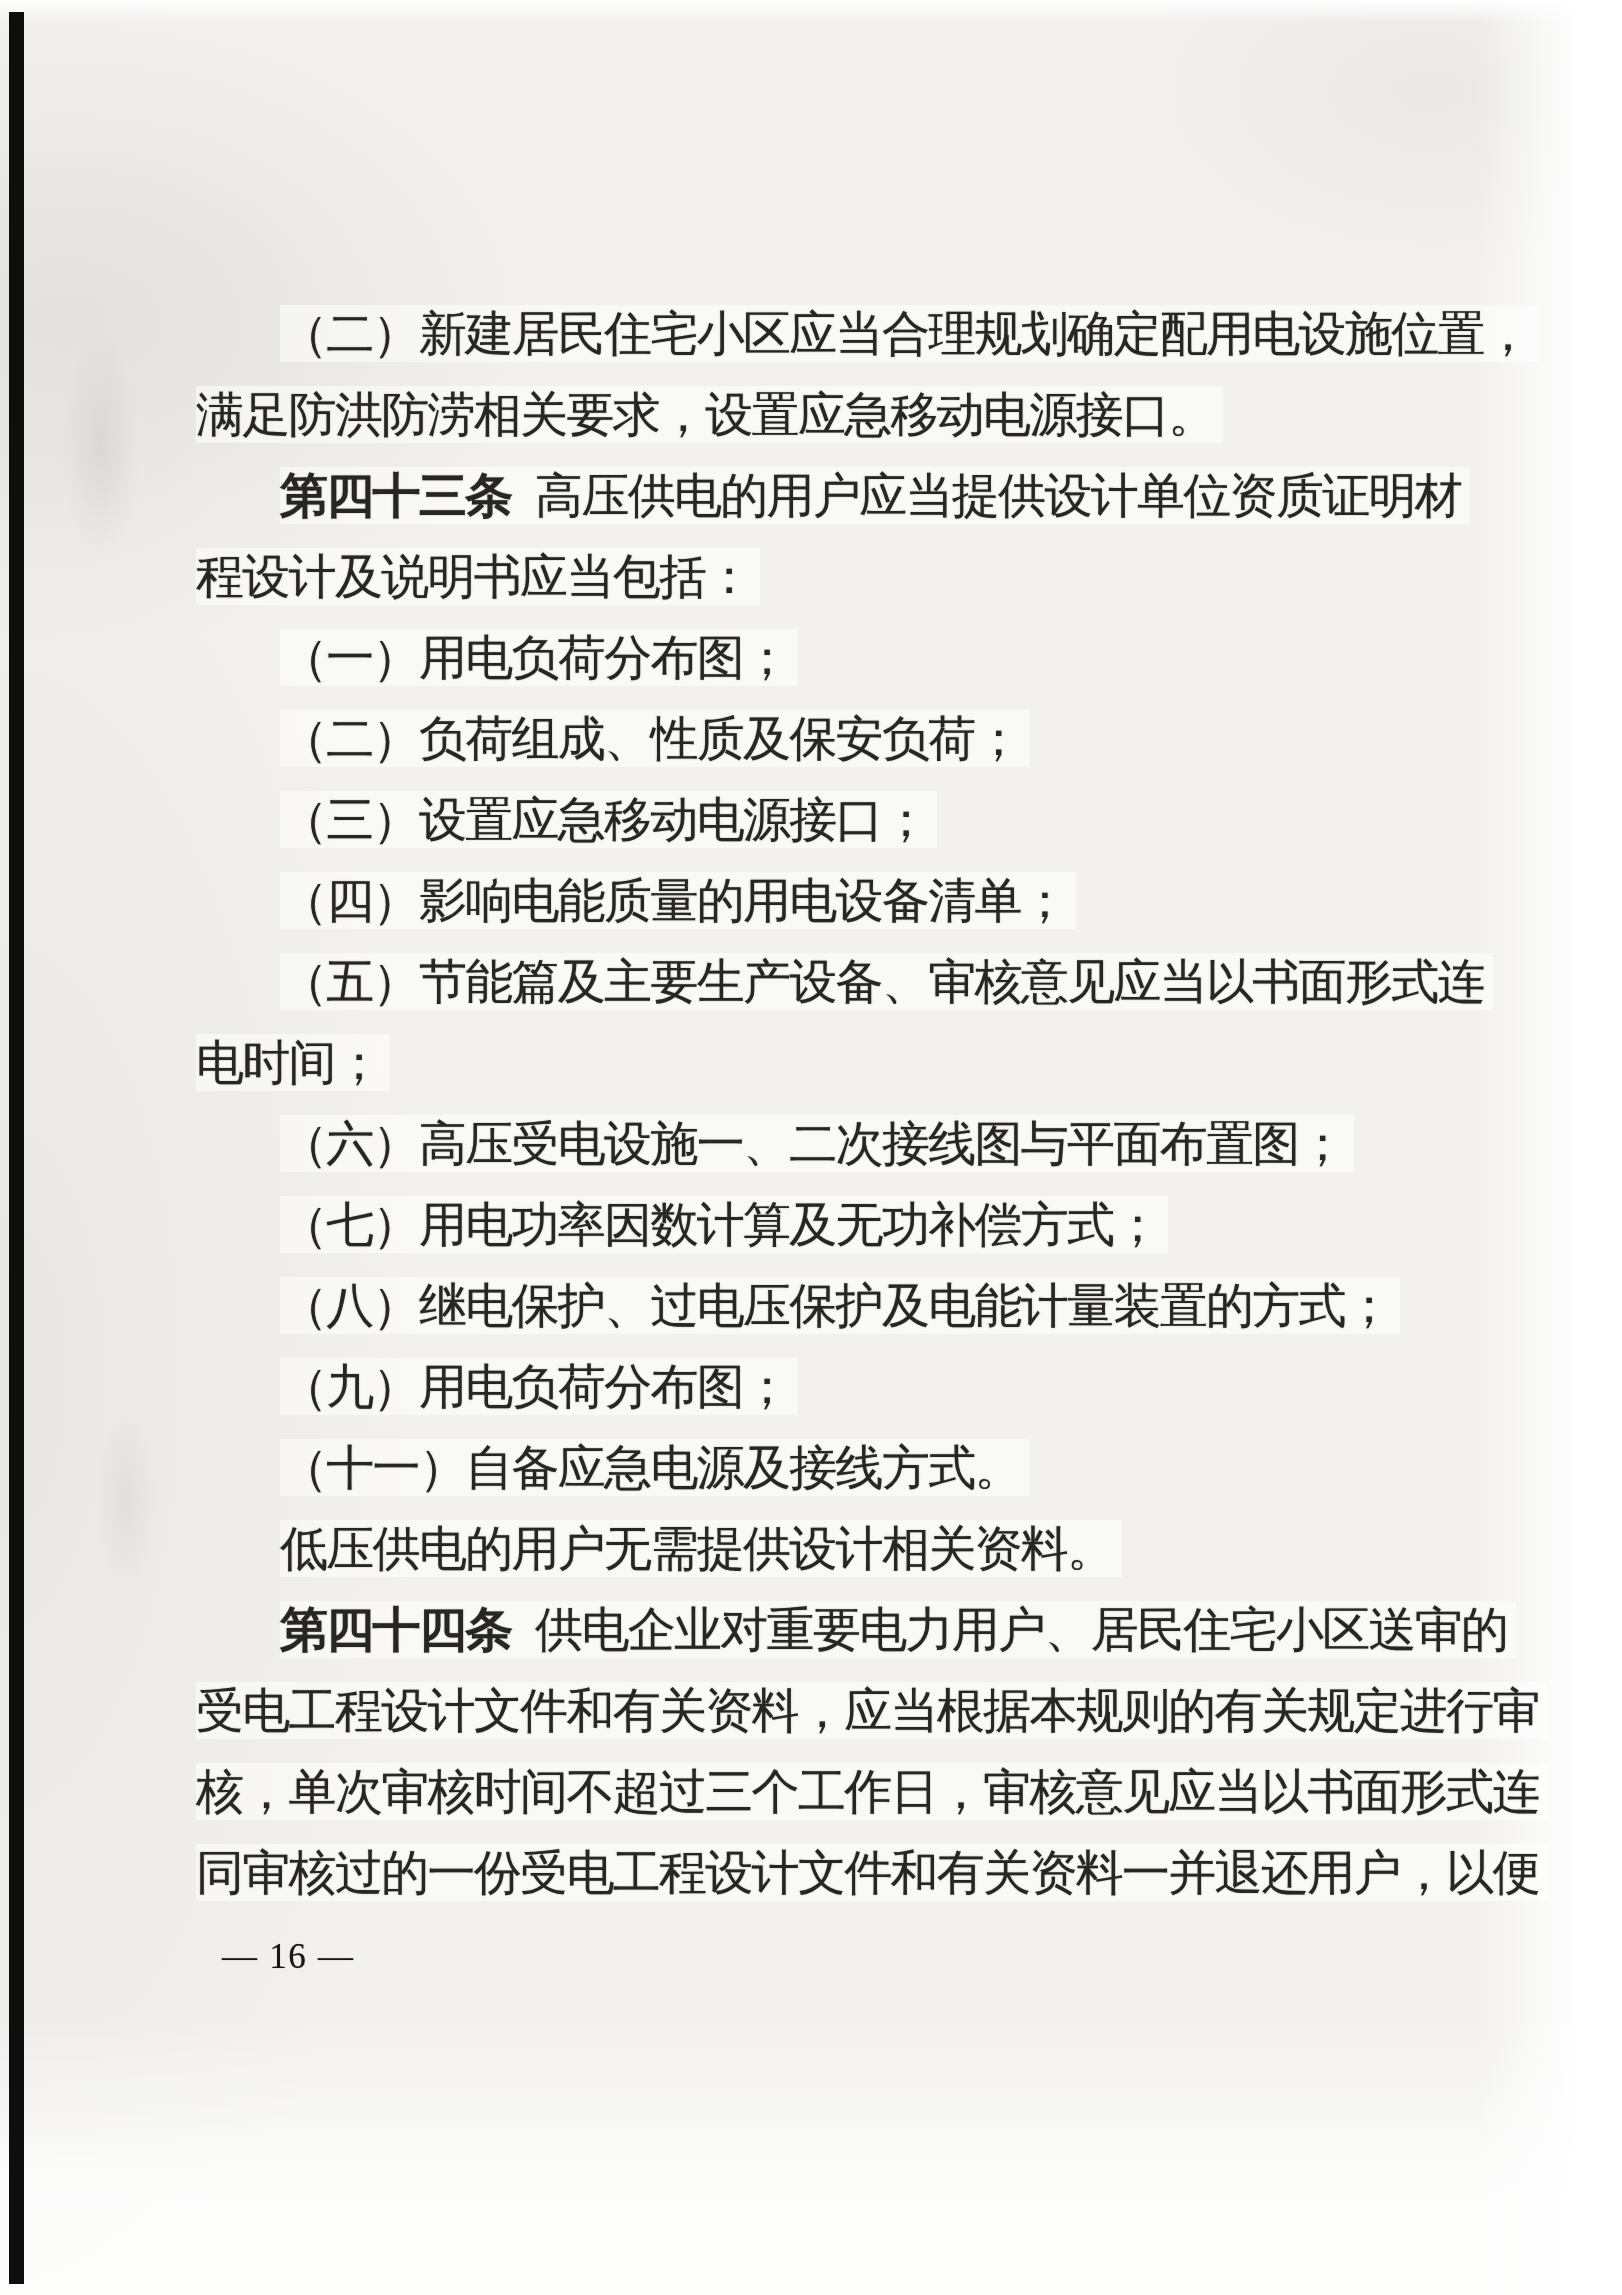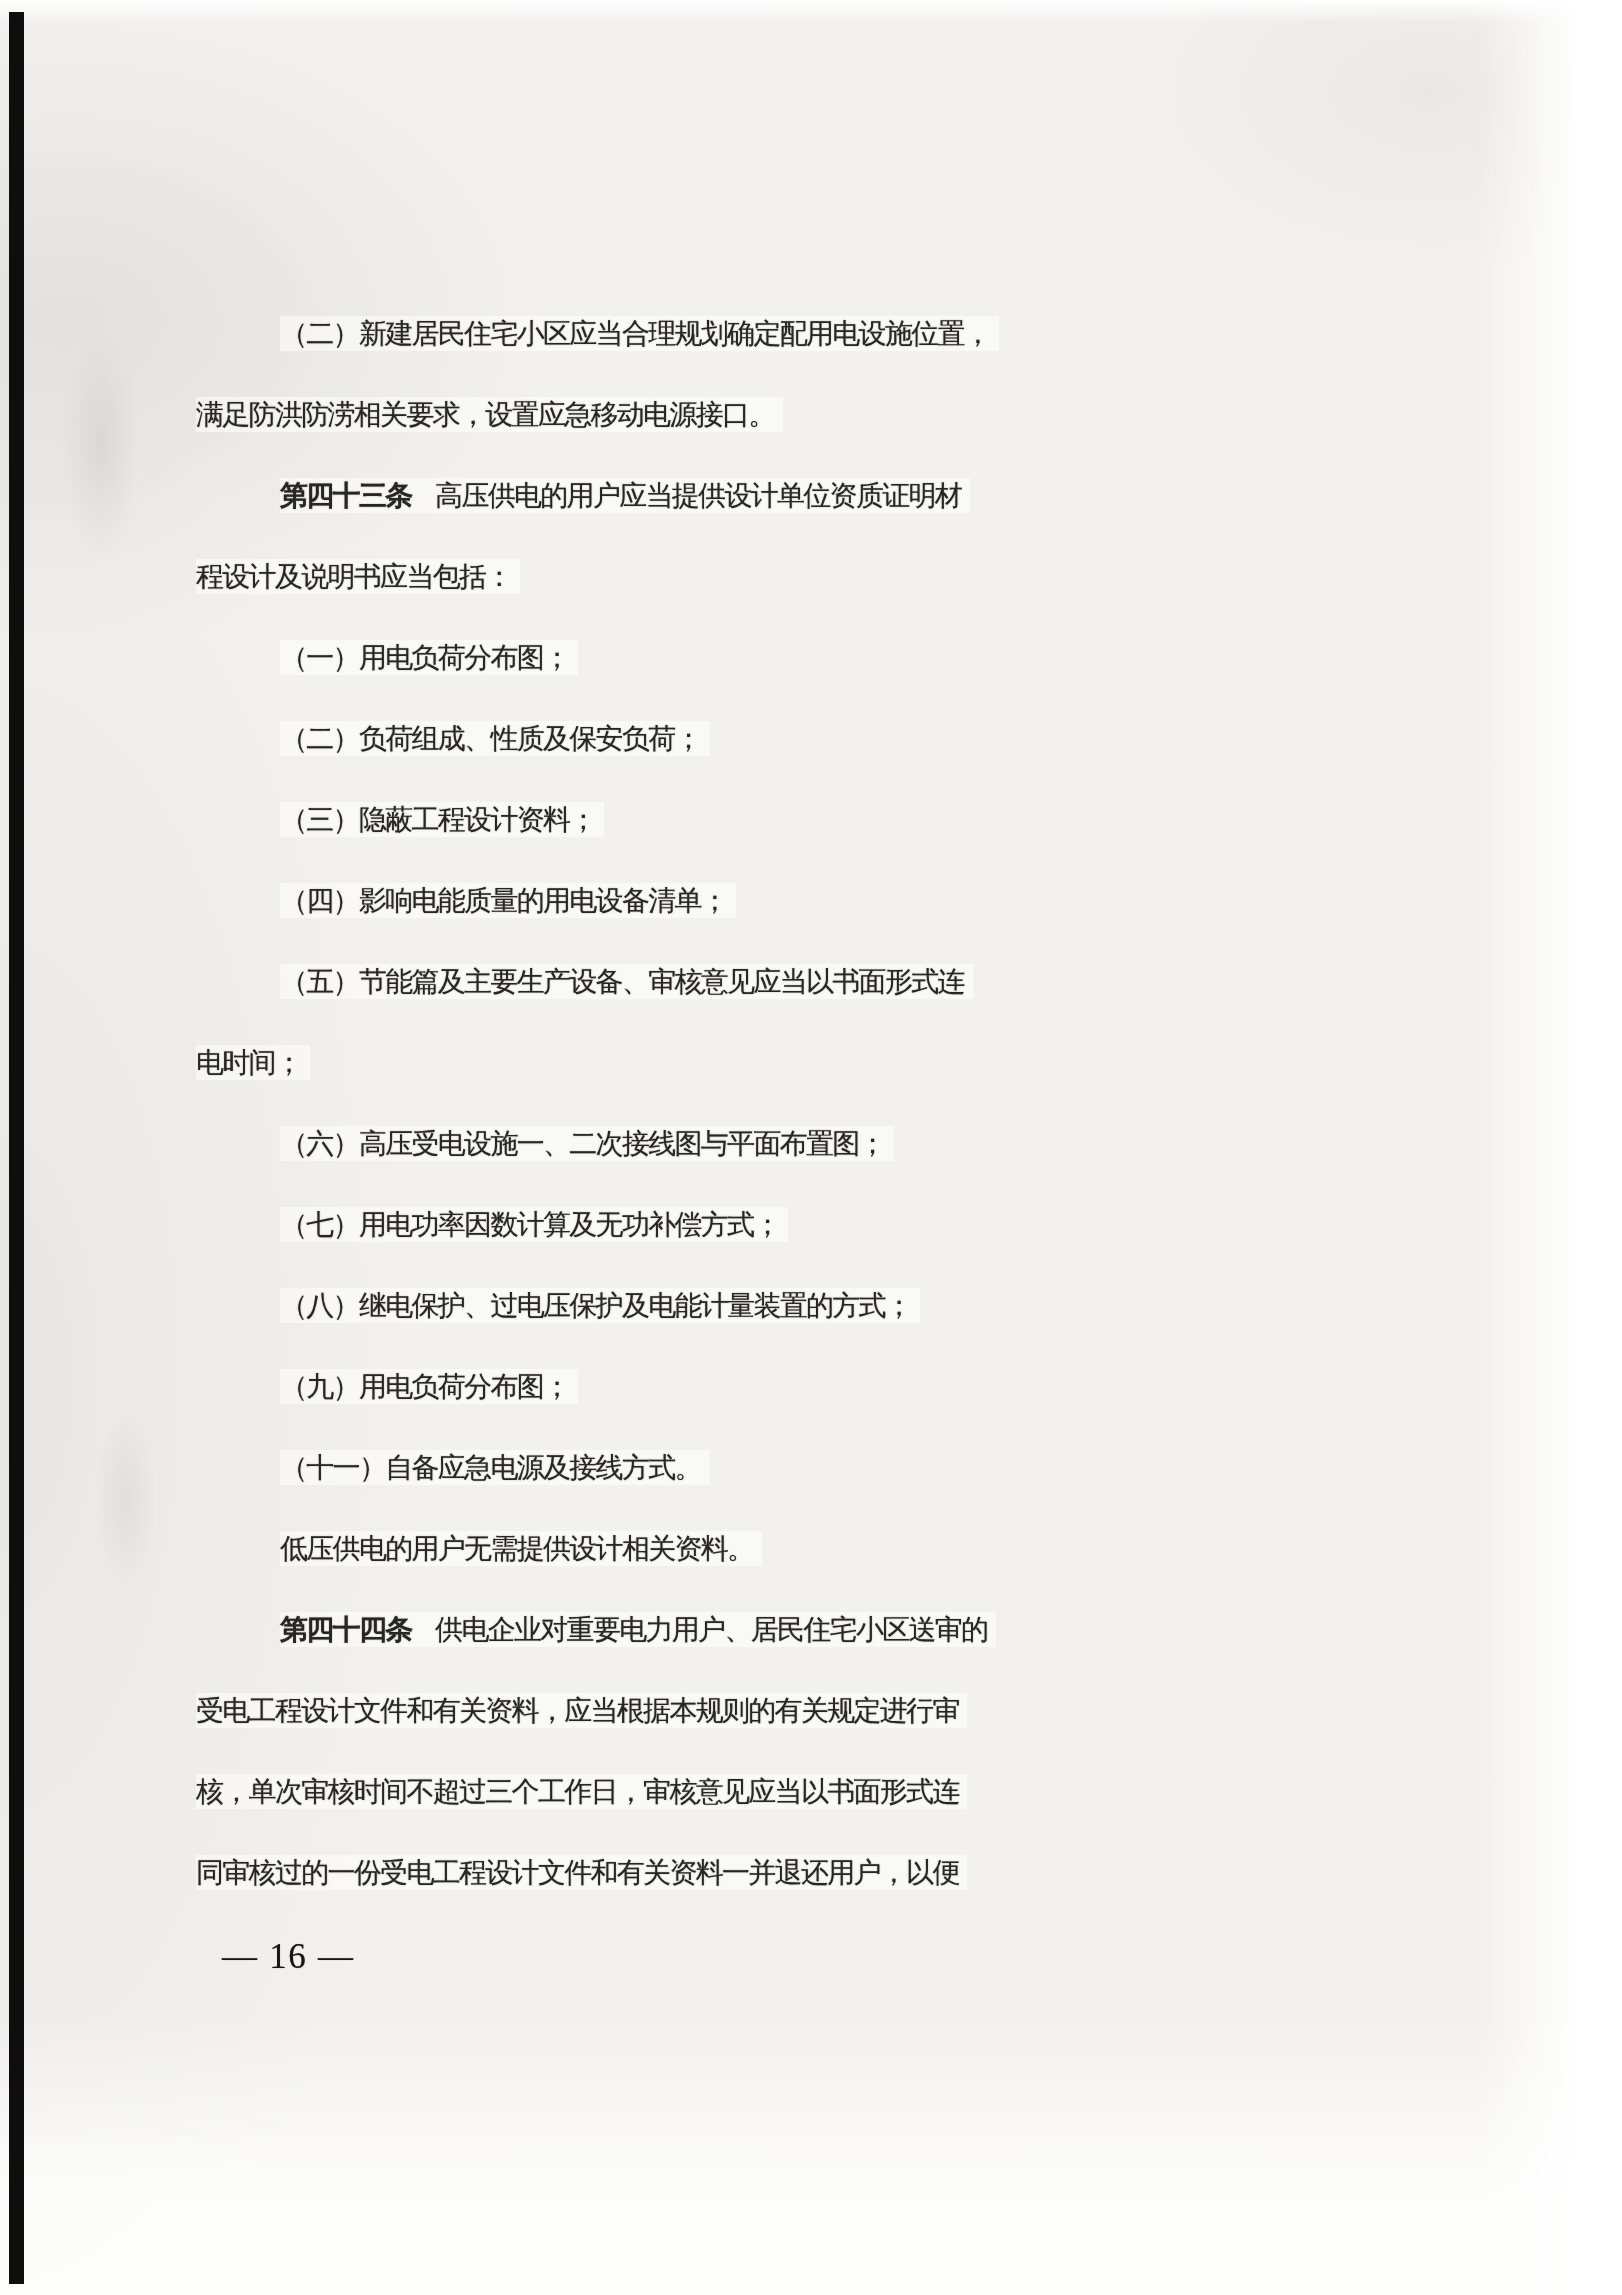--- a/index.html
+++ b/index.html
@@ -15,21 +15,21 @@
       radial-gradient(611px 1483px at 0% 60%, rgba(130,130,130,.09), rgba(130,130,130,0) 70%),
       radial-gradient(436px 262px at 88% 4%, rgba(120,120,120,.07), rgba(120,120,120,0) 70%),
       #f2f1ee;
   }
   .scan-bar{position:absolute;left:8.7px;top:12.2px;width:15px;height:2272px;background:#0e0e0e;}
   .smudge{position:absolute;border-radius:50%;pointer-events:none;}
   .smudge.s1{left:61px;top:332px;width:79px;height:227px;background:radial-gradient(closest-side,rgba(90,90,90,.10),rgba(90,90,90,0));}
   .smudge.s2{left:96px;top:1413px;width:61px;height:174px;background:radial-gradient(closest-side,rgba(90,90,90,.08),rgba(90,90,90,0));}
   .textcol{
     position:absolute;left:196px;top:293px;width:1221px;
-    font-size:28px;line-height:81px;letter-spacing:-1.7px;color:#272625;
+    font-size:48px;line-height:81px;letter-spacing:-1.7px;color:#272625;
   }
   .line{height:81px;white-space:nowrap;}
   .line.indent{padding-left:84px;}
   .line-inner{
     background:rgba(255,255,255,.55);
     padding:1.7px 8.7px 1.7px 0;
     text-shadow:0 0 1.3px rgba(40,40,40,.55);
   }
   .b{font-weight:bold;}
   .sp{display:inline-block;width:23.6px;}
@@ -47,21 +47,21 @@
   <div class="smudge s1"></div>
   <div class="smudge s2"></div>
 
   <div class="textcol">
       <div class="line indent"><span class="line-inner"><span>（二）新建居民住宅小区应当合理规划确定配用电设施位置，</span></span></div>
       <div class="line"><span class="line-inner"><span>满足防洪防涝相关要求，设置应急移动电源接口。</span></span></div>
       <div class="line indent"><span class="line-inner"><span class="b">第四十三条</span><span class="sp">&nbsp;</span><span>高压供电的用户应当提供设计单位资质证明材</span></span></div>
       <div class="line"><span class="line-inner"><span>程设计及说明书应当包括：</span></span></div>
       <div class="line indent"><span class="line-inner"><span>（一）用电负荷分布图；</span></span></div>
       <div class="line indent"><span class="line-inner"><span>（二）负荷组成、性质及保安负荷；</span></span></div>
-      <div class="line indent"><span class="line-inner"><span>（三）隐蔽工程设计资料；</span></span></div>
+      <div class="line indent"><span class="line-inner"><span>（三）设置应急移动电源接口；</span></span></div>
       <div class="line indent"><span class="line-inner"><span>（四）影响电能质量的用电设备清单；</span></span></div>
       <div class="line indent"><span class="line-inner"><span>（五）节能篇及主要生产设备、审核意见应当以书面形式连</span></span></div>
       <div class="line"><span class="line-inner"><span>电时间；</span></span></div>
       <div class="line indent"><span class="line-inner"><span>（六）高压受电设施一、二次接线图与平面布置图；</span></span></div>
       <div class="line indent"><span class="line-inner"><span>（七）用电功率因数计算及无功补偿方式；</span></span></div>
       <div class="line indent"><span class="line-inner"><span>（八）继电保护、过电压保护及电能计量装置的方式；</span></span></div>
       <div class="line indent"><span class="line-inner"><span>（九）用电负荷分布图；</span></span></div>
       <div class="line indent"><span class="line-inner"><span>（十一）自备应急电源及接线方式。</span></span></div>
       <div class="line indent"><span class="line-inner"><span>低压供电的用户无需提供设计相关资料。</span></span></div>
       <div class="line indent"><span class="line-inner"><span class="b">第四十四条</span><span class="sp">&nbsp;</span><span>供电企业对重要电力用户、居民住宅小区送审的</span></span></div>

